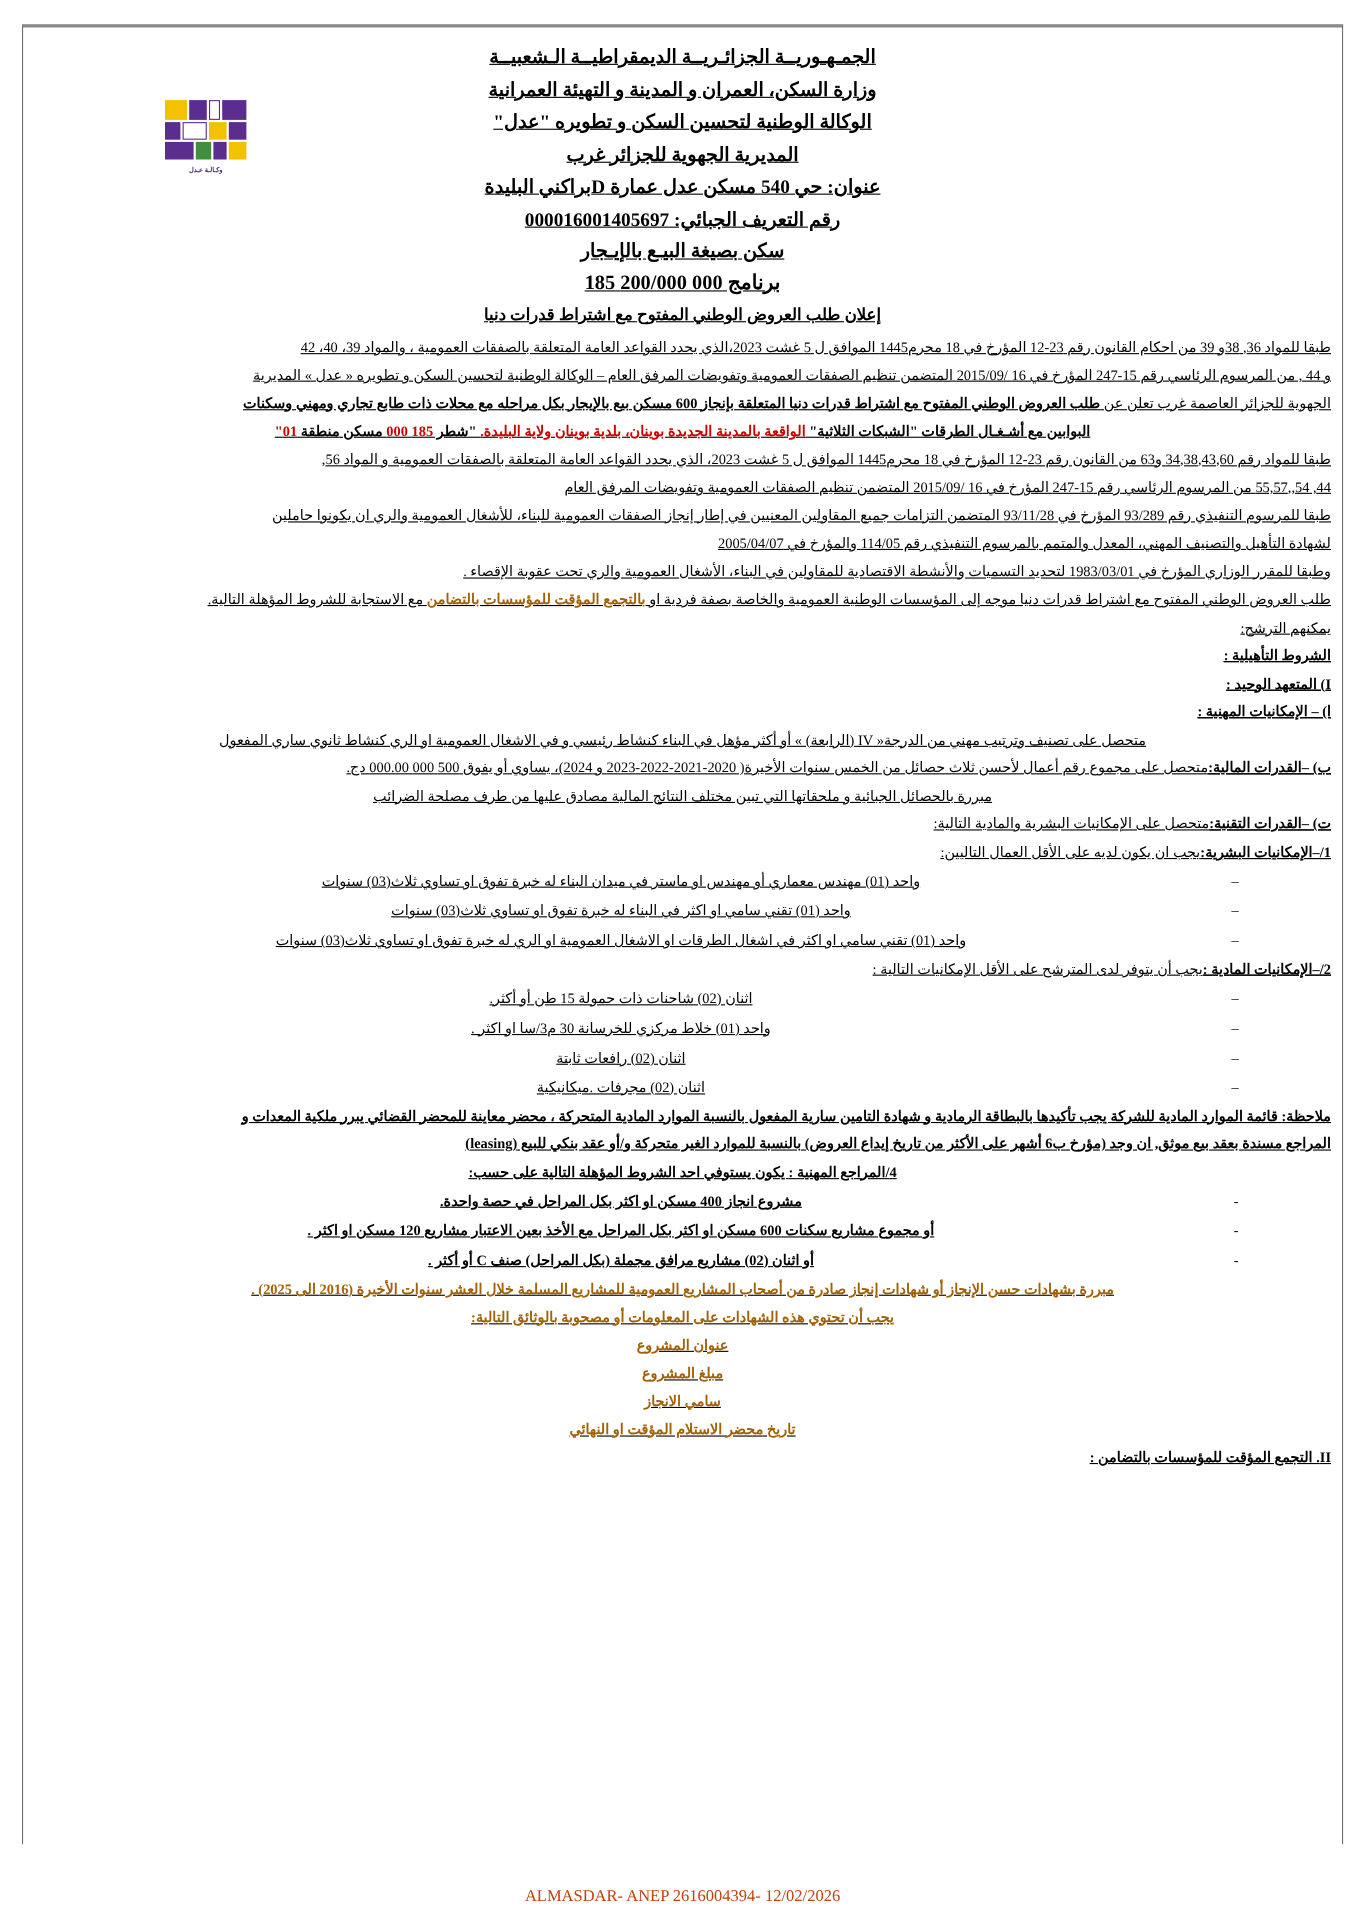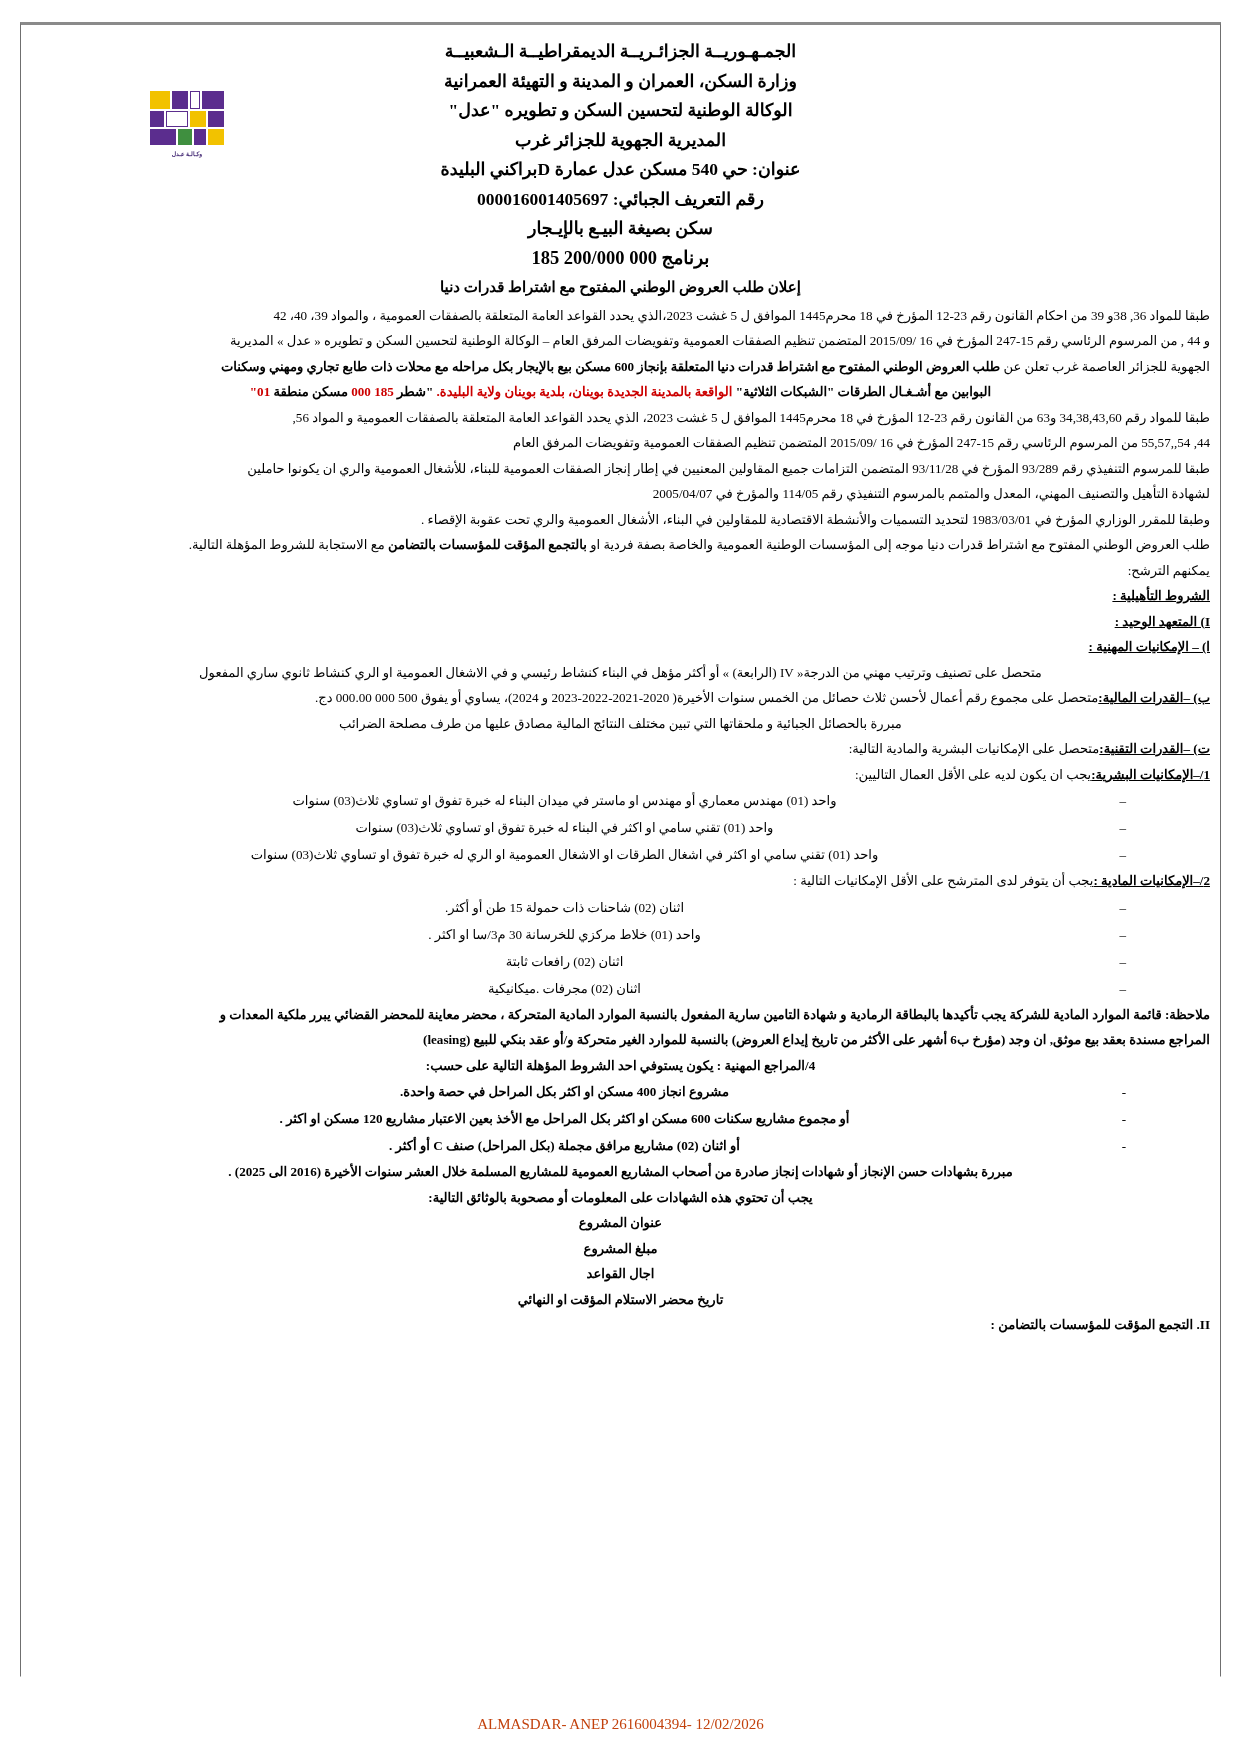--- a/index.html
+++ b/index.html
@@ -31,20 +31,21 @@
     border-left: 1px solid #6f6f6f;
     border-right: 1px solid #6f6f6f;
     border-bottom: 1px solid #ffffff;
     box-sizing: border-box;
     padding: 6px 10px 0 10px;
   }
   .inner {
     position: relative;
     width: 100%;
     height: 100%;
+    text-decoration: underline;
   }
 
   
   .header-block {
     text-align: center;
     padding-top: 6px;
   }
   .header-line {
     font-weight: bold;
     font-size: 17.5px;
@@ -105,21 +106,21 @@
   p.para {
     margin: 0 0 0 0;
     padding: 0;
     text-align: justify;
   }
   p.center { text-align: center; }
   p.right  { text-align: right; }
   .b { font-weight: bold; }
   .u { text-decoration: underline; }
   .red { color: #cc0000; font-weight: bold; }
-  .green-b { color: #000000; font-weight: bold; }
+  .green-b { color: #a16207; font-weight: bold; }
 
   
   .dash-list { margin: 0; padding: 0; list-style: none; }
   .dash-list li {
     position: relative;
     padding-right: 112px;
     line-height: 27px;
     text-align: center;
   }
   .dash-list li .dash {
@@ -288,21 +289,21 @@
           <span class="green-b">يجب أن تحتوي هذه الشهادات على المعلومات أو مصحوبة بالوثائق التالية:</span>
         </p>
 
         <p class="para center">
           <span class="green-b">عنوان المشروع</span>
         </p>
         <p class="para center">
           <span class="green-b">مبلغ المشروع</span>
         </p>
         <p class="para center">
-          <span class="green-b">اجال القواعد</span>
+          <span class="green-b">سامي الانجاز</span>
         </p>
         <p class="para center">
           <span class="green-b">تاريخ محضر الاستلام المؤقت او النهائي</span>
         </p>
 
         <p class="para right">
           <span class="b">II. التجمع المؤقت للمؤسسات بالتضامن :</span>
         </p>
       </div>
     </div>

